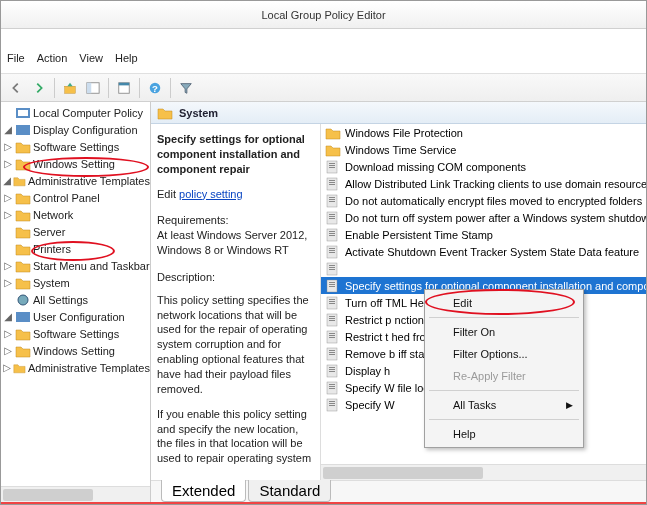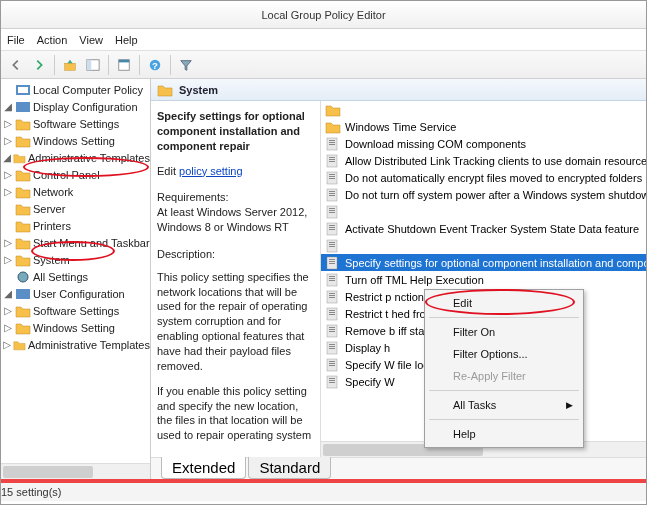--- a/index.html
+++ b/index.html
@@ -1,20 +1,20 @@
 <!DOCTYPE html>
 <html><head>
 <meta charset="utf-8">
 <style>
 * { margin: 0; padding: 0; box-sizing: border-box; font-family: "Segoe UI", Tahoma, sans-serif; font-size: 11px; }
 body { width: 647px; height: 505px; background: #fff; overflow: hidden; position: relative; border: 1px solid #999; }
 
 .titlebar { height: 28px; background: linear-gradient(#fff,#f0f0f0); border-bottom: 1px solid #d0d0d0; display: flex; align-items: center; justify-content: center; color: #333; font-size: 12px; }
 
-.menubar { height: 22px; background: #fff; border-bottom: 1px solid #e0e0e0; display: flex; align-items: center; padding: 0 6px; gap: 12px; color: #222; }
+.menubar { height: 22px; background: #fff; border-bottom: 1px solid #e0e0e0; display: flex; padding: 0 6px; gap: 12px; color: #222; margin-top: 23px; }
 .menubar span { cursor: default; }
 
 .toolbar { height: 28px; background: linear-gradient(#f9f9f9,#efefef); border-bottom: 1px solid #d0d0d0; display: flex; align-items: center; padding: 0 4px; gap: 1px; }
 .tbtn { width: 22px; height: 22px; display: flex; align-items: center; justify-content: center; border: 1px solid transparent; border-radius: 2px; }
 .tbtn svg { width: 14px; height: 14px; }
 .tsep { width: 1px; height: 20px; background: #ccc; margin: 0 3px; }
 
 .workspace { display: flex; height: 400px; }
 
 .treepane { width: 150px; border-right: 1px solid #ccc; overflow: hidden; background: #fff; position: relative; }
@@ -272,20 +272,21 @@
         <div style="height:10px"></div>
         <div>If you enable this policy setting and specify the new location, the files in that location will be used to repair operating system</div>
       </div>
 
       <div class="listpane">
         <div class="listbody" id="listbody">
             <div class="row">
               <svg viewBox="0 0 16 14" class="ricon">
                 <path d="M1 3h5l2 2h7v8H1z" class="folder"></path>
               </svg>
+              <span>Windows File Protection</span>
             </div>
             <div class="row">
               <svg viewBox="0 0 16 14" class="ricon">
                 <path d="M1 3h5l2 2h7v8H1z" class="folder"></path>
               </svg>
               <span>Windows Time Service</span>
             </div>
             <div class="row">
               <svg viewBox="0 0 16 14" class="ricon">
                 <rect x="2" y="1" width="10" height="12" class="policyico"></rect>
@@ -322,20 +323,21 @@
               </svg>
               <span>Do not turn off system power after a Windows system shutdown</span>
             </div>
             <div class="row">
               <svg viewBox="0 0 16 14" class="ricon">
                 <rect x="2" y="1" width="10" height="12" class="policyico"></rect>
                 <rect x="4" y="3" width="6" height="1" fill="#888"></rect>
                 <rect x="4" y="5" width="6" height="1" fill="#888"></rect>
                 <rect x="4" y="7" width="6" height="1" fill="#888"></rect>
               </svg>
+              <span>Enable Persistent Time Stamp</span>
             </div>
             <div class="row">
               <svg viewBox="0 0 16 14" class="ricon">
                 <rect x="2" y="1" width="10" height="12" class="policyico"></rect>
                 <rect x="4" y="3" width="6" height="1" fill="#888"></rect>
                 <rect x="4" y="5" width="6" height="1" fill="#888"></rect>
                 <rect x="4" y="7" width="6" height="1" fill="#888"></rect>
               </svg>
               <span>Activate Shutdown Event Tracker System State Data feature</span>
             </div>

